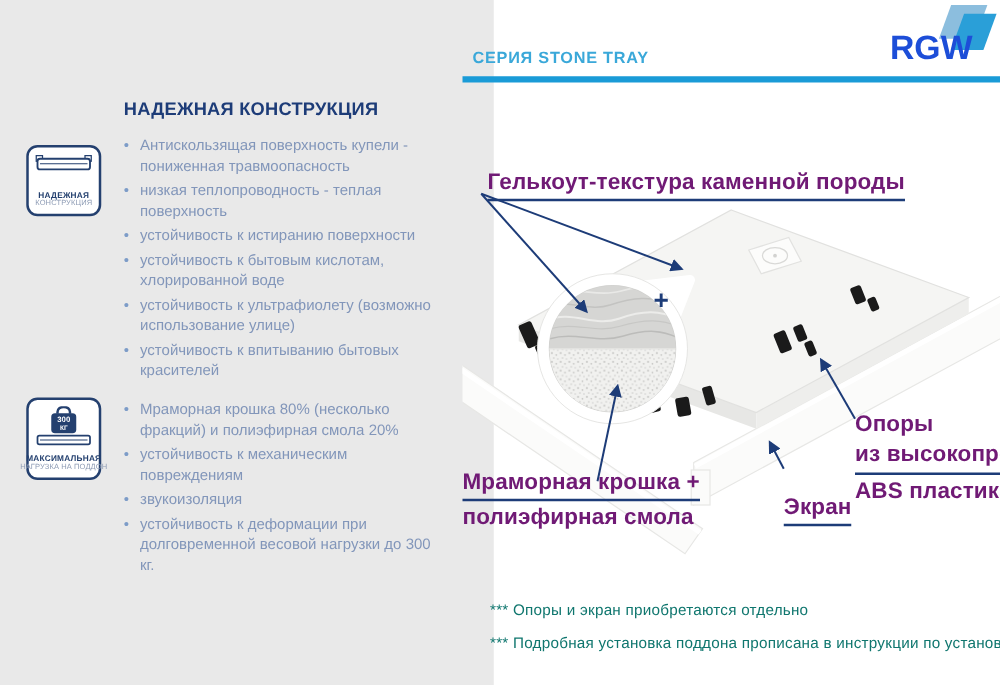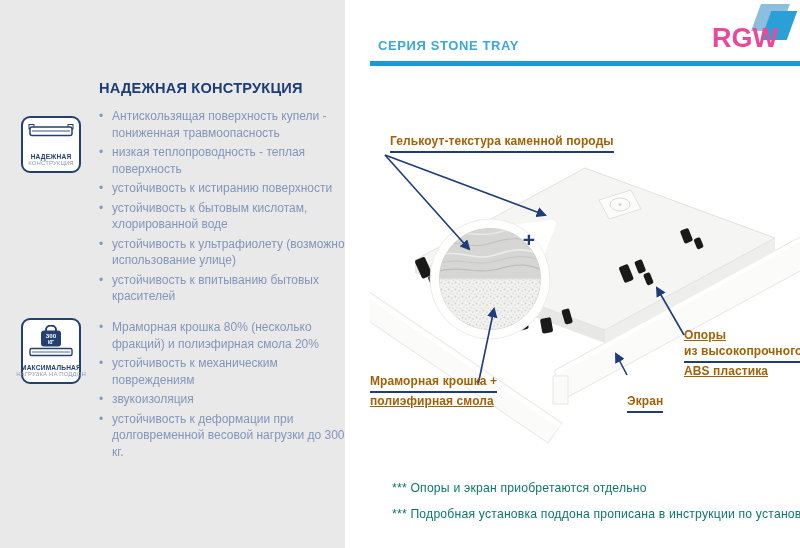--- a/index.html
+++ b/index.html
@@ -1,19 +1,19 @@
 <!DOCTYPE html>
 <html><head>
 <meta charset="utf-8">
 <style>
   html,body{margin:0;padding:0;background:#ffffff;}
   .page{position:relative;width:800px;height:548px;background:#ffffff;overflow:hidden;
         font-family:"Liberation Sans",sans-serif;}
   
-  .left-panel{position:absolute;left:0;top:0;width:345px;height:548px;background:#e9e9e9;}
+  .left-panel{position:absolute;left:0;top:0;width:395px;height:548px;background:#e9e9e9;}
   .badge{position:absolute;left:21px;width:60px;background:#ffffff;border:2px solid #24406f;
          border-radius:9px;box-sizing:border-box;display:flex;flex-direction:column;
          align-items:center;justify-content:space-between;padding:5px 1px 4px;}
   .badge-1{top:116px;height:57px;}
   .badge-2{top:318px;height:66px;}
   .badge-caption{text-align:center;line-height:1.15;}
   .badge-cap1{font-size:6.6px;font-weight:bold;color:#24406f;letter-spacing:.2px;white-space:nowrap;}
   .badge-cap2{font-size:6px;color:#8d9bb4;letter-spacing:.1px;white-space:nowrap;}
   .left-heading{position:absolute;left:99px;top:80px;font-size:14.6px;font-weight:bold;
                 color:#1d3c78;letter-spacing:.2px;}
@@ -27,27 +27,27 @@
   .header-title{position:absolute;left:378px;top:9px;font-size:16.8px;font-weight:bold;
                 color:#1d3c78;letter-spacing:.2px;white-space:nowrap;}
   .header-subtitle{position:absolute;left:378px;top:38px;font-size:13px;font-weight:bold;
                    color:#3aa8d9;letter-spacing:.6px;white-space:nowrap;}
   .accent-bar{position:absolute;left:370px;top:61px;width:430px;height:5px;background:#1a9bd7;}
   .logo{position:absolute;left:712px;top:3px;width:88px;height:56px;}
   .logo-shape-light{position:absolute;left:44px;top:1px;width:29px;height:27px;background:#8cbede;
                     transform:skewX(-20deg);}
   .logo-shape-dark{position:absolute;left:54px;top:8px;width:26px;height:29px;background:#2a9fd8;
                    transform:skewX(-20deg);}
-  .logo-text{position:absolute;left:0;top:20px;font-size:27px;font-weight:bold;color:#ec4899;
+  .logo-text{position:absolute;left:0;top:20px;font-size:27px;font-weight:bold;color:#1d4ed8;
              letter-spacing:0;z-index:2;}
   
   .diagram{position:absolute;left:370px;top:78px;width:430px;height:400px;}
   .diagram svg{position:absolute;left:0;top:0;}
-  .dlabel{position:absolute;font-size:12px;font-weight:bold;color:#a16207;line-height:1.35;
-          letter-spacing:.1px;white-space:nowrap;z-index:3;text-decoration:underline;}
+  .dlabel{position:absolute;font-size:18px;font-weight:bold;color:#701a75;line-height:1.35;
+          letter-spacing:.1px;white-space:nowrap;z-index:3;}
   .dlabel .u{display:inline-block;border-bottom:2px solid #1d3c78;padding-bottom:2px;}
   .dlabel-gelcoat{left:20px;top:55px;}
   .dlabel-marble{left:0px;top:295px;}
   .dlabel-screen{left:257px;top:299px;margin-top:16px;}
   .dlabel-supports{left:314px;top:249px;}
   
   .footnote{position:absolute;left:392px;font-size:12.2px;color:#0f766e;letter-spacing:.2px;white-space:nowrap;}
   .footnote-1{top:481px;}
   .footnote-2{top:507px;}
 </style>

